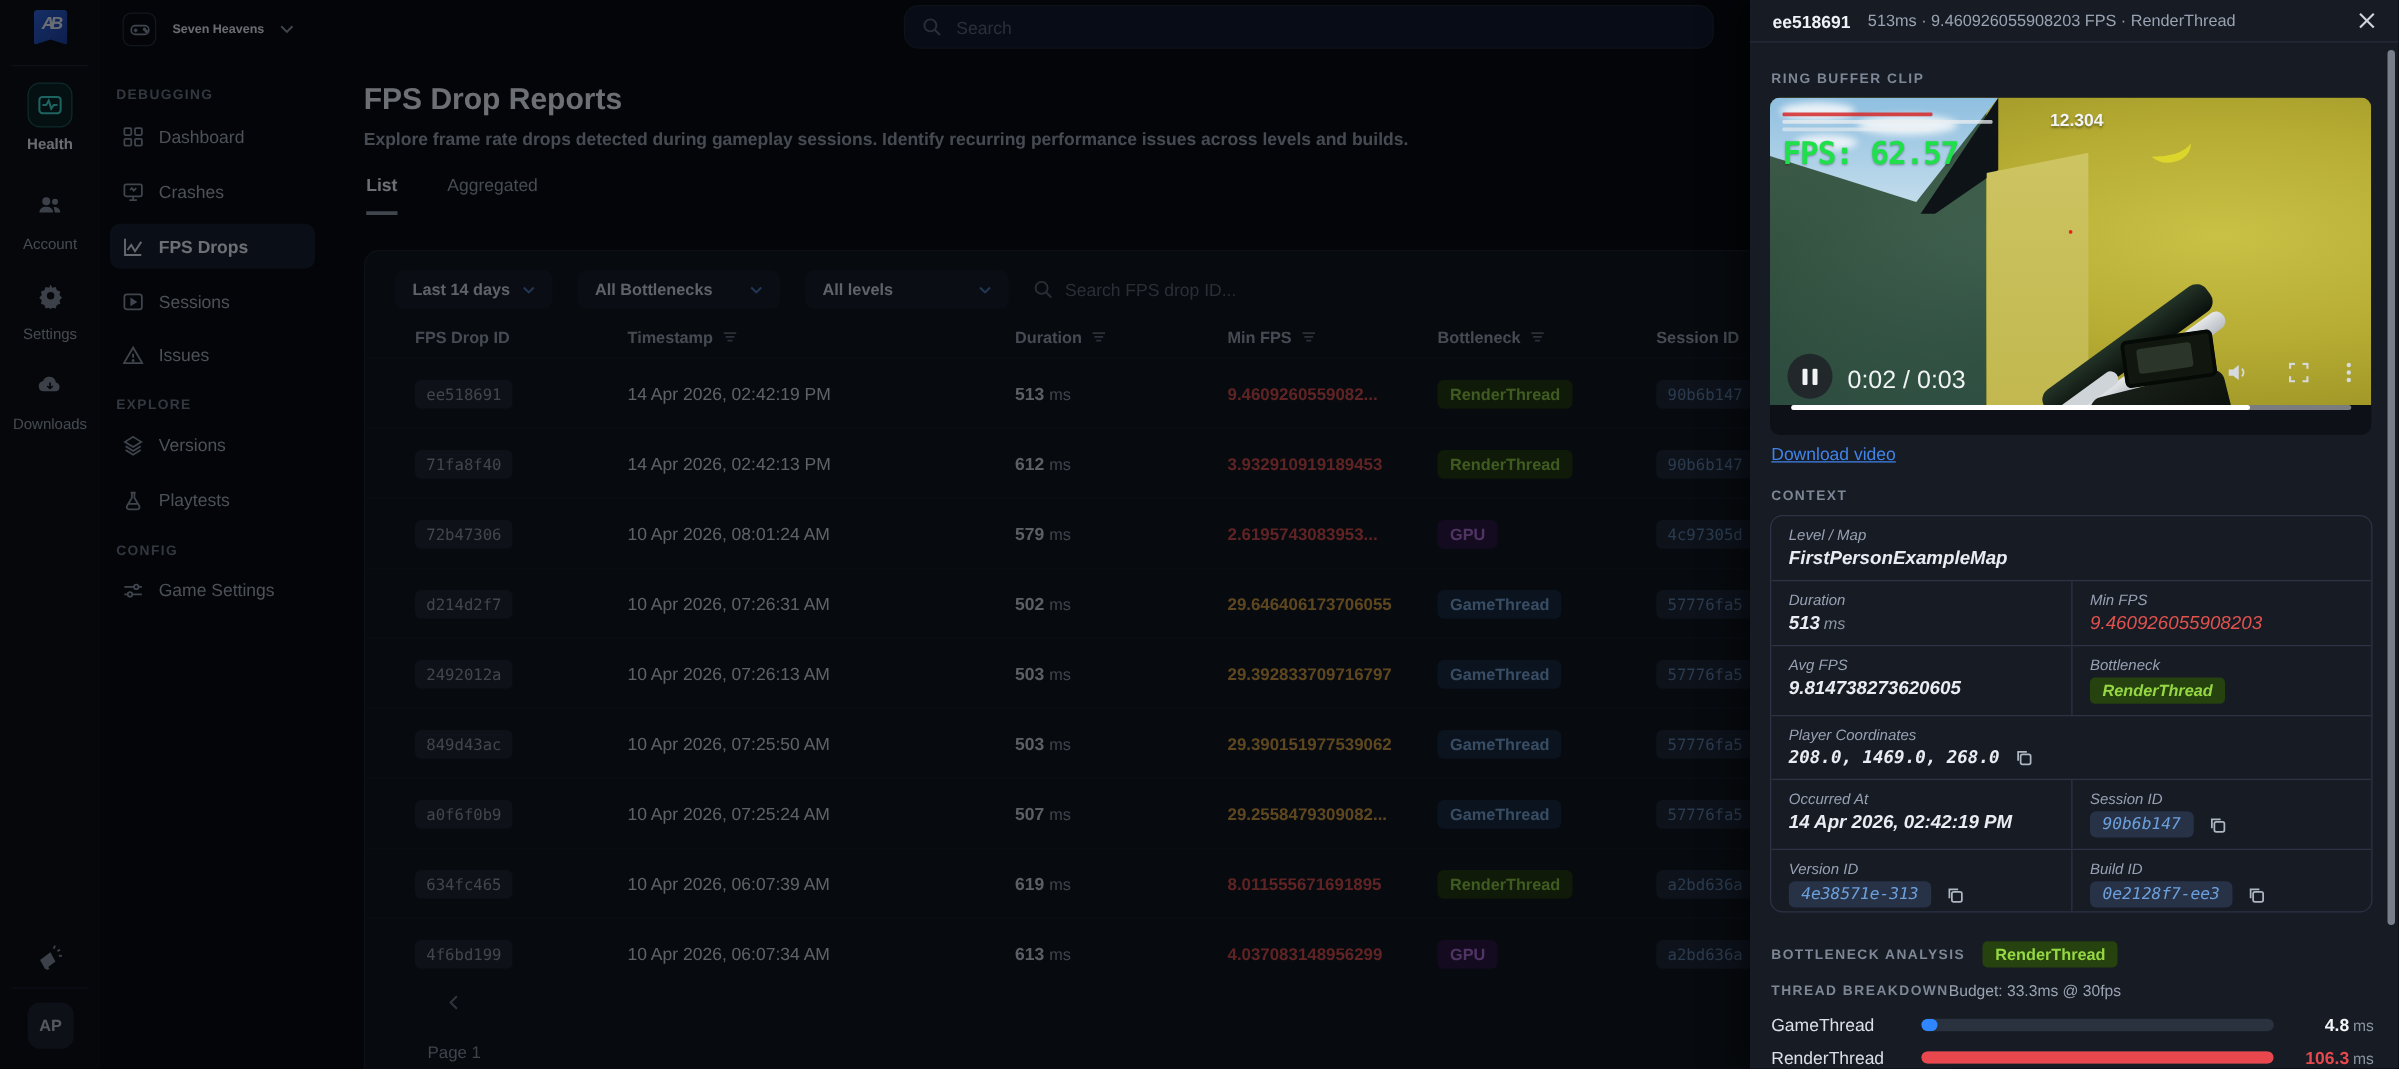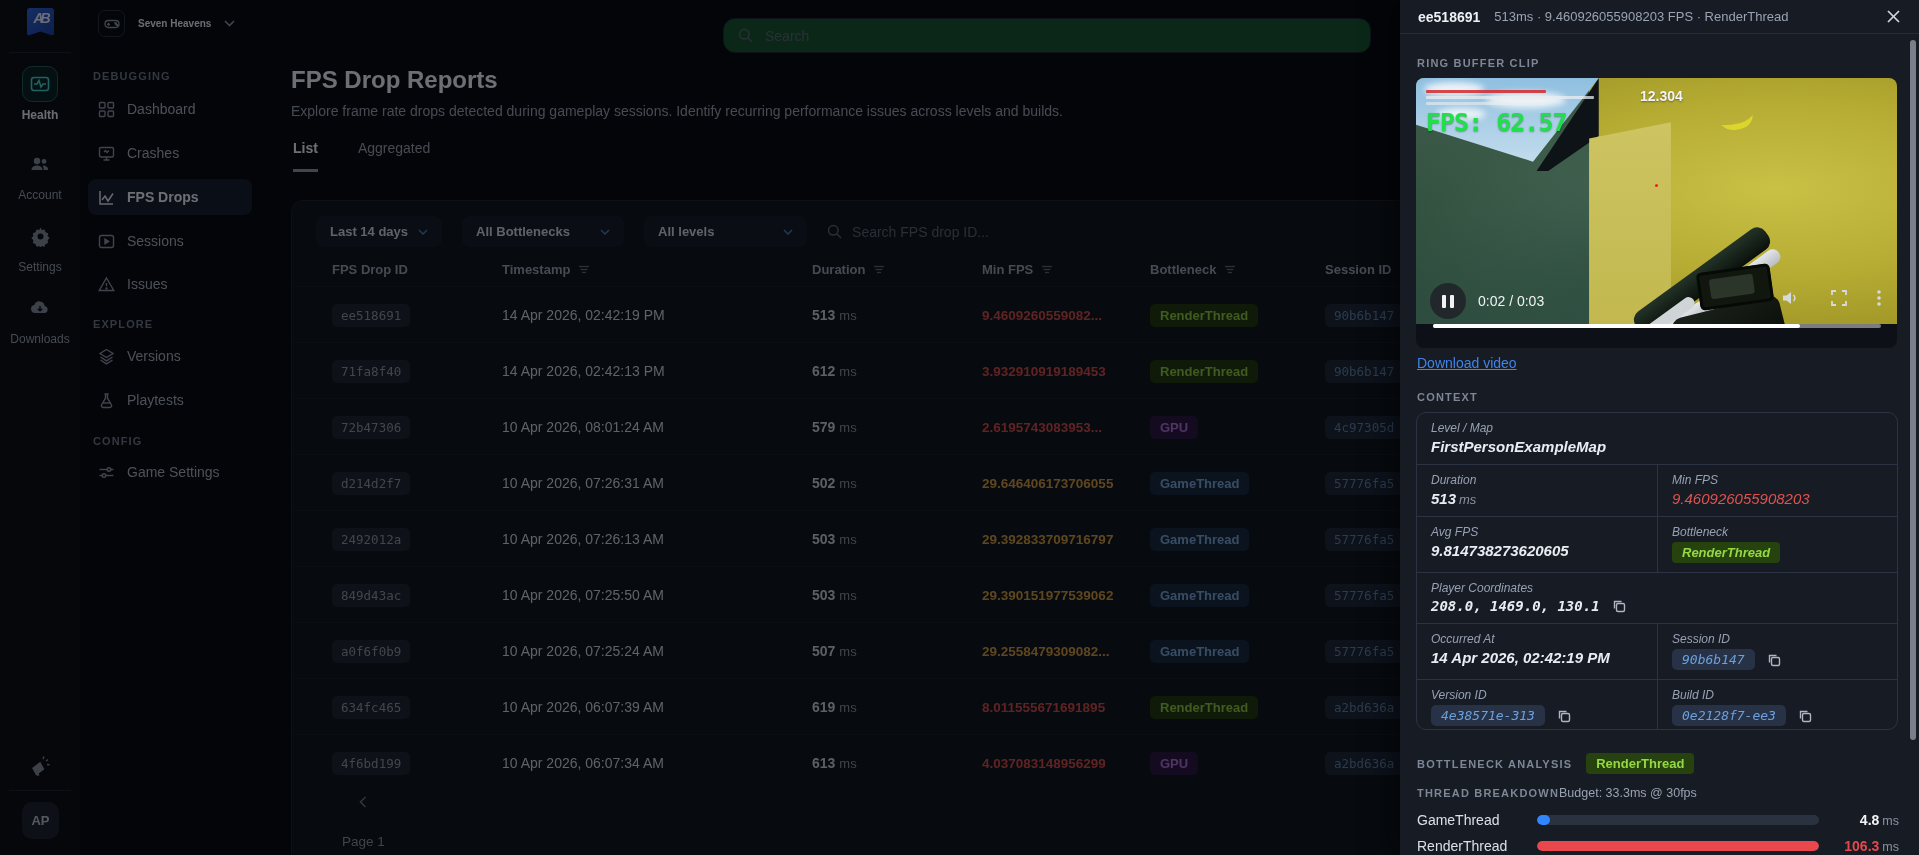--- a/index.html
+++ b/index.html
@@ -34,38 +34,38 @@
   .avatar { position:absolute; left:22px; top:802px; width:37px; height:37px; border-radius:10px;
     background:#1b212b; color:#b9c1cc; font-weight:700; font-size:13px;
     display:flex; align-items:center; justify-content:center; }
 
   
   #topbar { position:absolute; left:80px; top:0; width:1320px; height:48px; }
   .game-sel { position:absolute; left:18px; top:10px; display:flex; align-items:center; gap:13px; }
   .game-icon { width:27px; height:27px; border:1px solid #262d39; border-radius:7px;
     display:flex; align-items:center; justify-content:center; color:#8b93a3; }
   .game-name { font-size:10px; font-weight:600; color:#e6eaef; }
-  .gsearch { position:absolute; left:643px; top:18px; width:648px; height:35px;
-    border:1px solid #1e242f; border-radius:12px; background:#14532d;
+  .gsearch { position:absolute; left:643px; top:4px; width:648px; height:35px;
+    border:1px solid #1e242f; border-radius:12px; background:#0f172a;
     display:flex; align-items:center; padding:0 14px; gap:12px; }
   .gsearch input { background:transparent; border:0; outline:0; color:#c7cdd8; font-size:14px; width:100%;
     font-family:"Liberation Sans",sans-serif; }
   .gsearch input::placeholder, .tsearch input::placeholder { color:#5c6572; }
 
   
   .nav-sec { position:absolute; left:13px; font-size:11px; font-weight:700; letter-spacing:1.1px; color:#6f7886; }
   .nav-item { position:absolute; left:8px; width:164px; height:36px; border-radius:8px;
     display:flex; align-items:center; gap:12px; padding:0 10px; color:#a7aeb9; font-size:14px; }
   .nav-item .nicon { color:#8b93a3; flex:0 0 auto; }
   .nav-item.active { background:#161d2a; color:#eef1f5; font-weight:700; }
   .nav-item.active .nicon { color:#dfe5ee; }
 
   
   .page-title { position:absolute; left:31px; top:66px; font-size:24px; font-weight:700; color:#eef1f5; }
-  .page-desc { position:absolute; left:31px; top:103px; font-size:14px; color:#9aa1ad; }
+  .page-desc { position:absolute; left:31px; top:103px; font-size:14px; color:#9aa1ad;font-weight:bold; }
   .tabs { position:absolute; left:33px; top:140px; display:flex; gap:40px; font-size:14px; }
   .tab { color:#9aa1ad; padding-bottom:13px; }
   .tab.active { color:#eef1f5; font-weight:700; border-bottom:3px solid #8d97a5; }
 
   .card { position:absolute; left:31px; top:200px; width:1269px; height:779px;
     background:#0e1218; border:1px solid #1b212b; border-radius:12px; overflow:hidden; }
   .filters { position:absolute; left:24px; top:15px; display:flex; align-items:center; gap:20px; }
   .fbtn { height:31px; background:#141a24; border-radius:7px; display:flex; align-items:center;
     gap:10px; padding:0 14px; font-size:13px; color:#cfd5df; font-weight:600; }
   .fbtn .chev { color:#4b78b8; }
@@ -133,21 +133,21 @@
     background:#cfd4d8; transform:rotate(-36deg); }
   .g-scope { position:absolute; left:82px; top:40px; width:74px; height:38px; border-radius:5px;
     background:#11170f; box-shadow:inset 0 0 0 3px #060a06; transform:rotate(-8deg); }
   .g-scope::after { content:""; position:absolute; left:12px; top:8px; width:44px; height:20px; background:#2b352a; border-radius:3px; }
   .g-body { position:absolute; left:60px; top:78px; width:110px; height:60px; border-radius:10px;
     background:linear-gradient(160deg,#1a211a,#070a07); transform:rotate(-14deg); }
   
   .ctl-pause { position:absolute; left:14px; top:205px; width:36px; height:36px; border-radius:50%;
     background:rgba(30,33,39,.85); display:flex; align-items:center; justify-content:center; gap:4px; }
   .ctl-pause i { width:4px; height:13px; background:#f0f2f4; border-radius:1px; }
-  .ctl-time { position:absolute; left:62px; top:215px; font-size:14px; color:#f0f2f4; }
+  .ctl-time { position:absolute; left:62px; top:215px; font-size:20px; color:#f0f2f4; }
   .ctl-right { position:absolute; right:16px; top:212px; display:flex; align-items:center; gap:30px; color:#d6dade; }
   .progress { position:absolute; left:17px; top:246px; width:448px; height:4px; border-radius:2px;
     background:rgba(255,255,255,.45); }
   .progress .fill { height:4px; border-radius:2px; background:#ffffff; }
 
   .dl-link { position:absolute; left:17px; top:355px; font-size:14px; color:#4084e8; }
 
   .ctx-card { position:absolute; left:16px; top:412px; width:482px; height:318px;
     border:1px solid #2c3344; border-radius:10px; overflow:hidden; font-size:15px; }
   .ctx-row { display:grid; grid-template-columns:1fr 1fr; border-top:1px solid #2c3344;font-style:italic; }
@@ -660,21 +660,21 @@
         </div>
         <div class="ctx-cell">
           <div class="ctx-label">Bottleneck</div>
           <span class="badge-green">RenderThread</span>
         </div>
       </div>
       <div class="ctx-row single">
         <div class="ctx-cell">
           <div class="ctx-label">Player Coordinates</div>
           <div class="valrow">
-              <span class="ctx-val mono" style="font-size:14px">208.0, 1469.0, 130.1</span>
+              <span class="ctx-val mono" style="font-size:14px">208.0, 1469.0, 268.0</span>
             <span class="copy">
               <svg width="14" height="14" viewBox="0 0 14 14" fill="none" stroke="currentColor" stroke-width="1.4">
                   <rect x="4.5" y="4.5" width="8" height="8" rx="1.5"></rect>
                   <path d="M9.5 2.5h-7v7"></path>
                 </svg>
               </span>
             </div>
         </div>
       </div>
       <div class="ctx-row">

